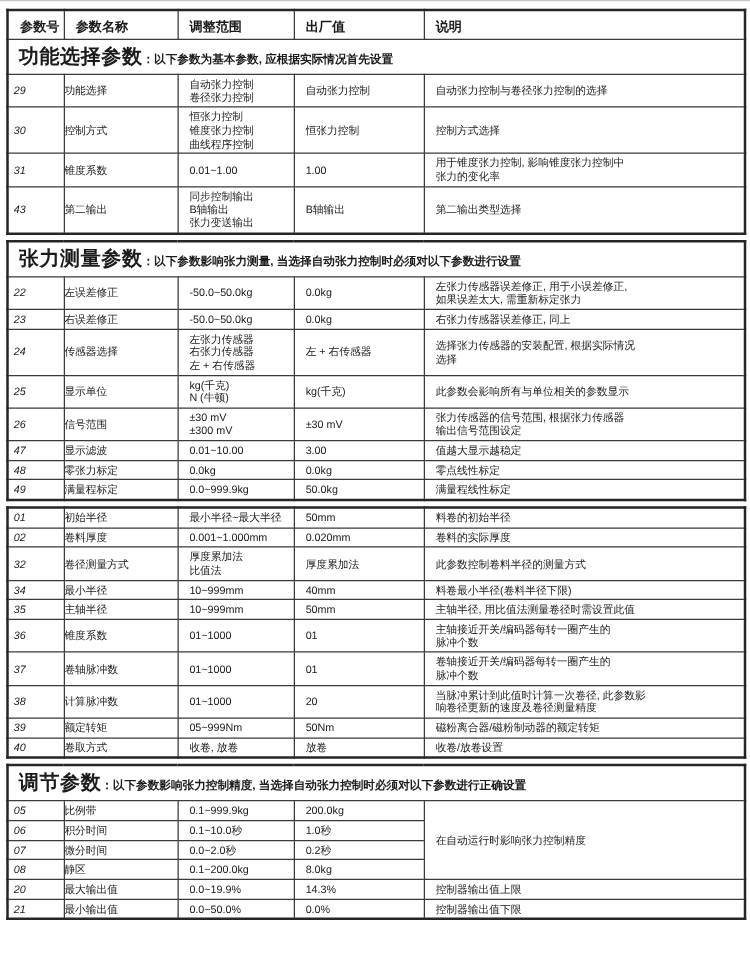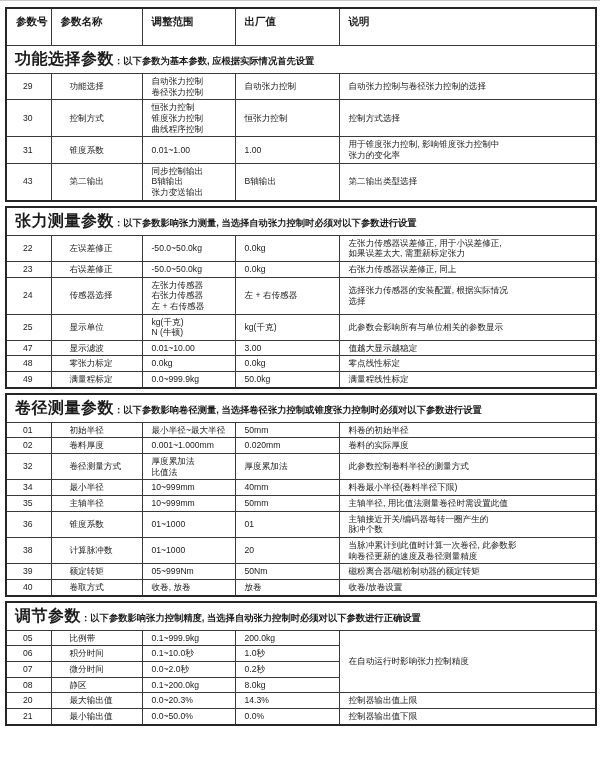--- a/index.html
+++ b/index.html
@@ -23,34 +23,34 @@
     width: 590px;
     margin: 0 0 4px 0;
     border: 2px solid #262626;
   }
   td, th { border: 1px solid #3a3a3a; }
 
   th.h {
     font-size: 10.5px;
     font-weight: bold;
     text-align: left;
-    padding: 6px 3px 16px 9px;
+    padding: 6px 3px 2px 9px;
     white-space: nowrap;
     overflow: hidden;
   }
   td.c {
     font-size: 8.6px;
     line-height: 1.24;
     padding: 2px 3px 2px 9px;
     vertical-align: middle;
     white-space: pre-line;
     overflow: hidden;
   }
-  td.no   { padding-left: 16px; }
-  td.name { padding-left: 18px; margin-left: 15px; }
+  td.no   { padding-left: 4px; font-style: italic; }
+  td.name { padding-left: 0; margin-left: 15px; }
 
   tr.sec td {
     padding: 3px 4px 3px 8px;
     vertical-align: middle;
   }
   .sec-name { font-size: 16px; font-weight: bold; letter-spacing: 0.5px; }
   .sec-sub  { font-size: 9.3px; font-weight: bold; }
 </style>
 </head>
 <body>
@@ -157,20 +157,29 @@
     </tr>
     <tr>
       <td class="c no">25</td>
       <td class="c name">显示单位</td>
       <td class="c">kg(千克)
 N (牛顿)</td>
       <td class="c">kg(千克)</td>
       <td class="c">此参数会影响所有与单位相关的参数显示</td>
     </tr>
     <tr>
+      <td class="c no">26</td>
+      <td class="c name">信号范围</td>
+      <td class="c">±30 mV
+±300 mV</td>
+      <td class="c">±30 mV</td>
+      <td class="c">张力传感器的信号范围, 根据张力传感器
+输出信号范围设定</td>
+    </tr>
+    <tr>
       <td class="c no">47</td>
       <td class="c name">显示滤波</td>
       <td class="c">0.01~10.00</td>
       <td class="c">3.00</td>
       <td class="c">值越大显示越稳定</td>
     </tr>
     <tr>
       <td class="c no">48</td>
       <td class="c name">零张力标定</td>
       <td class="c">0.0kg</td>
@@ -189,25 +198,20 @@
 
   <table class="block">
     <colgroup>
         <col style="width:45px">
         <col style="width:91px">
         <col style="width:93px">
         <col style="width:104px">
         <col style="width:257px">
       </colgroup>
     <tbody>
-        <tr class="sec">
-      <td colspan="5">
-        <span class="sec-name">卷径测量参数</span><span class="sec-sub">：以下参数影响卷径测量, 当选择卷径张力控制或锥度张力控制时必须对以下参数进行设置</span>
-      </td>
-    </tr>
     <tr>
       <td class="c no">01</td>
       <td class="c name">初始半径</td>
       <td class="c">最小半径~最大半径</td>
       <td class="c">50mm</td>
       <td class="c">料卷的初始半径</td>
     </tr>
     <tr>
       <td class="c no">02</td>
       <td class="c name">卷料厚度</td>
@@ -236,20 +240,28 @@
       <td class="c">10~999mm</td>
       <td class="c">50mm</td>
       <td class="c">主轴半径, 用比值法测量卷径时需设置此值</td>
     </tr>
     <tr>
       <td class="c no">36</td>
       <td class="c name">锥度系数</td>
       <td class="c">01~1000</td>
       <td class="c">01</td>
       <td class="c">主轴接近开关/编码器每转一圈产生的
+脉冲个数</td>
+    </tr>
+    <tr>
+      <td class="c no">37</td>
+      <td class="c name">卷轴脉冲数</td>
+      <td class="c">01~1000</td>
+      <td class="c">01</td>
+      <td class="c">卷轴接近开关/编码器每转一圈产生的
 脉冲个数</td>
     </tr>
     <tr>
       <td class="c no">38</td>
       <td class="c name">计算脉冲数</td>
       <td class="c">01~1000</td>
       <td class="c">20</td>
       <td class="c">当脉冲累计到此值时计算一次卷径, 此参数影
 响卷径更新的速度及卷径测量精度</td>
     </tr>
@@ -305,21 +317,21 @@
     </tr>
     <tr>
       <td class="c no">08</td>
       <td class="c name">静区</td>
       <td class="c">0.1~200.0kg</td>
       <td class="c">8.0kg</td>
     </tr>
     <tr>
       <td class="c no">20</td>
       <td class="c name">最大输出值</td>
-      <td class="c">0.0~20.3%</td>
+      <td class="c">0.0~19.9%</td>
       <td class="c">14.3%</td>
       <td class="c">控制器输出值上限</td>
     </tr>
     <tr>
       <td class="c no">21</td>
       <td class="c name">最小输出值</td>
       <td class="c">0.0~50.0%</td>
       <td class="c">0.0%</td>
       <td class="c">控制器输出值下限</td>
     </tr>

